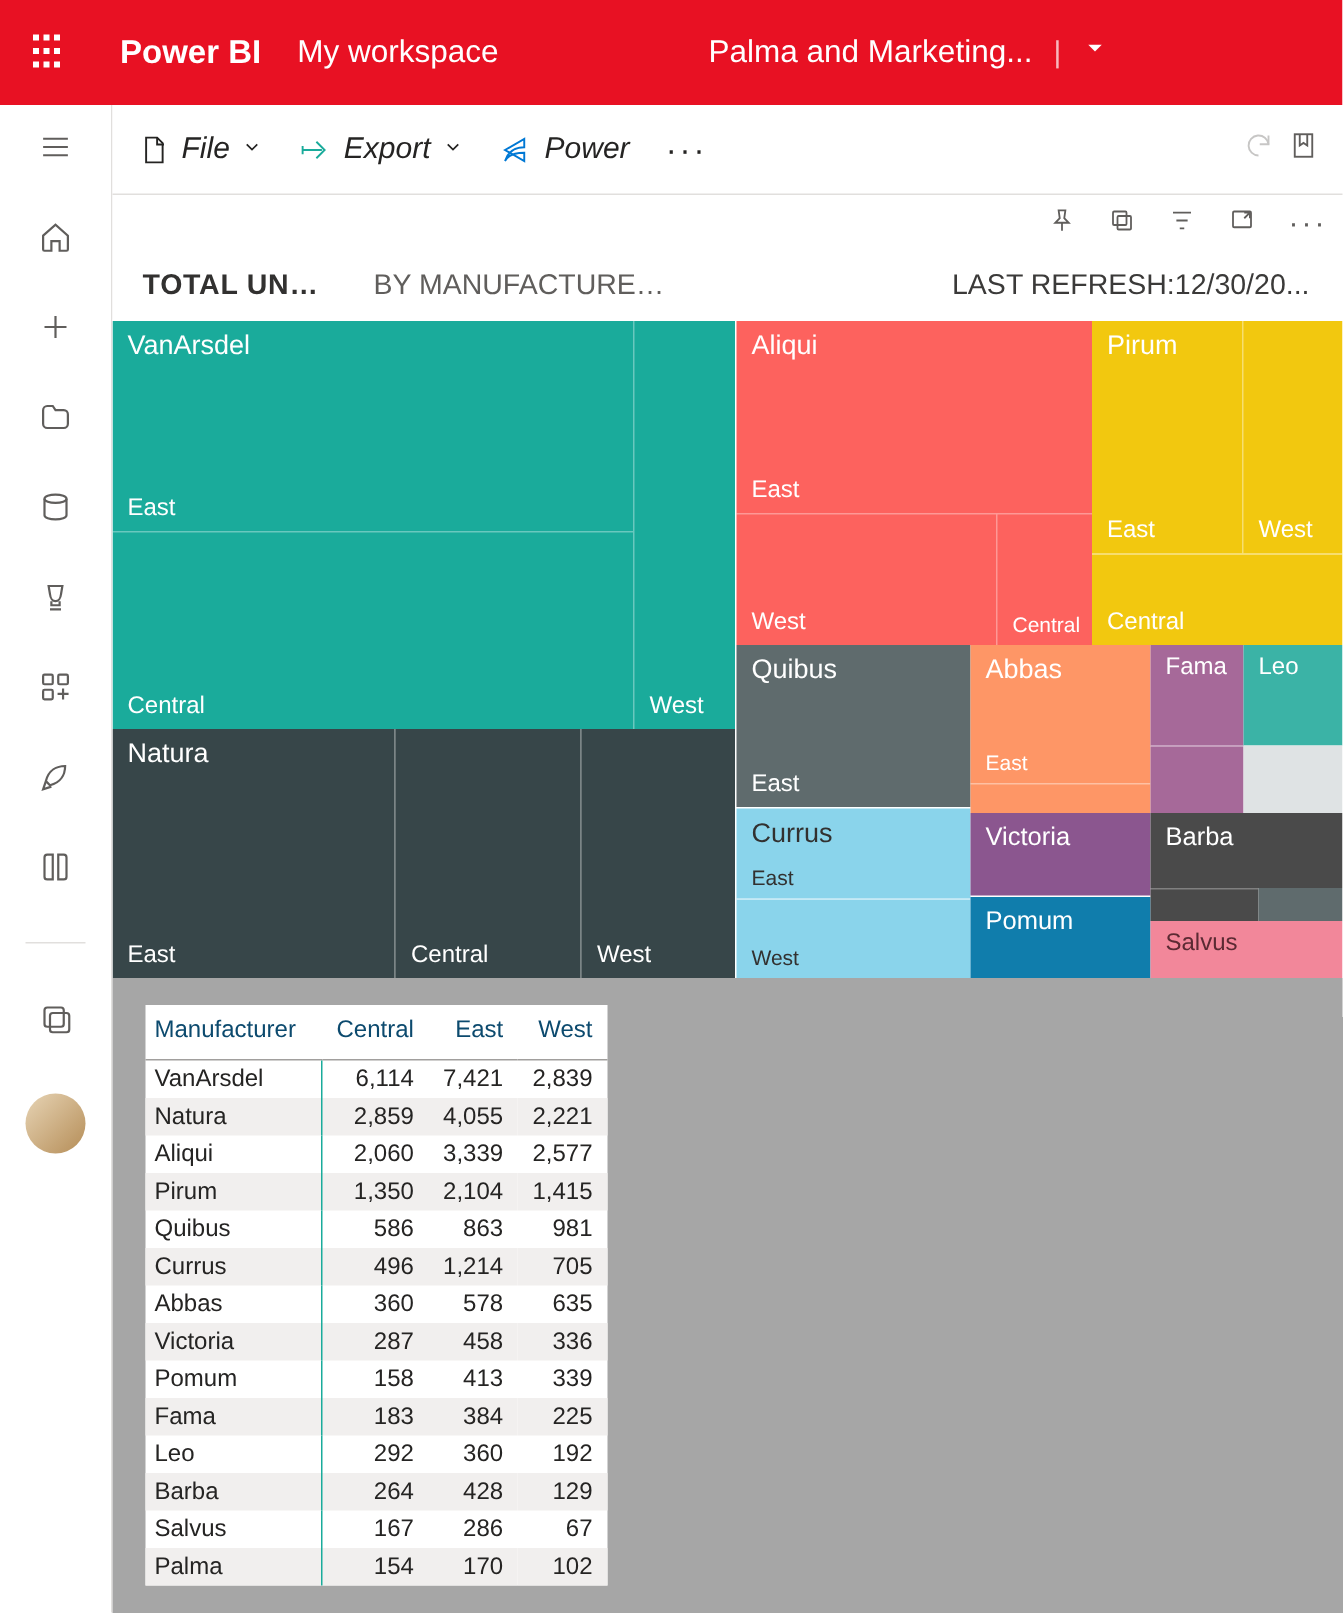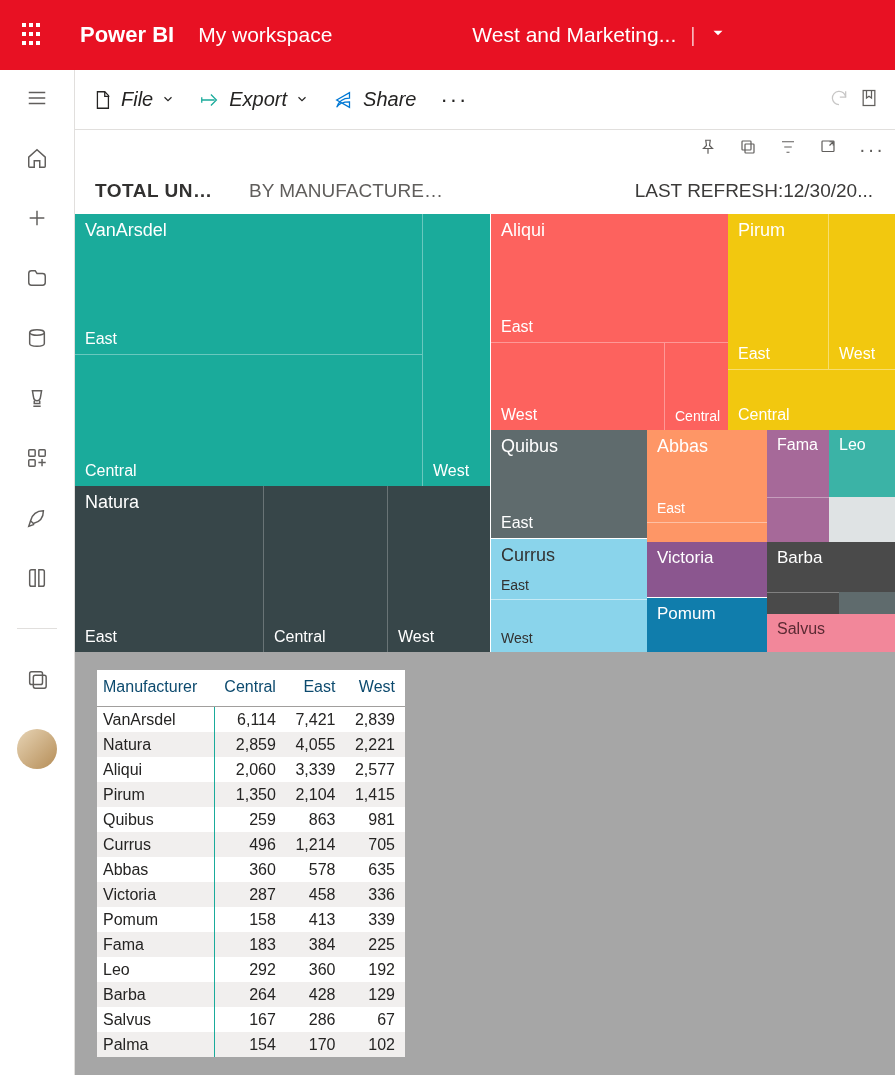--- a/index.html
+++ b/index.html
@@ -76,21 +76,21 @@
       <span></span>
       <span></span>
       <span></span>
       <span></span>
       <span></span>
       <span></span>
   </div>
   <span class="brand">Power BI</span>
   <span class="wk">My workspace</span>
   <span style="display:inline-block; width:140px;"></span>
-  <span class="title-center">West and Marketing...</span>
+  <span class="title-center">Palma and Marketing...</span>
   <span class="divider">|</span>
   <span class="chev">
     <svg viewBox="0 0 24 24">
         <path d="M6 9l6 6 6-6"></path>
       </svg>
   </span>
 </div>
 
 <div class="leftrail">
   <div class="slot">
@@ -170,21 +170,21 @@
       </svg>
     <span>Export</span>
     <span class="chev"><svg viewBox="0 0 24 24">
           <path d="M6 9l6 6 6-6"></path>
         </svg></span>
   </div>
   <div class="btn">
     <svg viewBox="0 0 24 24">
         <path d="M4 12l14-8v6c-8 0-12 4-14 10 2-4 6-6 14-6v6z" fill="none" stroke="#0078d4"></path>
       </svg>
-    <span>Share</span>
+    <span>Power</span>
   </div>
   <span class="more">···</span>
   <div class="right-icons">
     <span style="opacity:.35"><svg viewBox="0 0 24 24">
           <path d="M20 11A8 8 0 1 0 12 20"></path>
           <path d="M20 4v7h-7"></path>
         </svg></span>
     <span><svg viewBox="0 0 24 24">
           <rect x="5" y="3" width="14" height="18"></rect>
           <path d="M9 3v9l3-2 3 2V3"></path>
@@ -343,21 +343,21 @@
               <td class="num">2,577</td>
             </tr>
             <tr>
               <td class="first">Pirum</td>
               <td class="num">1,350</td>
               <td class="num">2,104</td>
               <td class="num">1,415</td>
             </tr>
             <tr>
               <td class="first">Quibus</td>
-              <td class="num">259</td>
+              <td class="num">586</td>
               <td class="num">863</td>
               <td class="num">981</td>
             </tr>
             <tr>
               <td class="first">Currus</td>
               <td class="num">496</td>
               <td class="num">1,214</td>
               <td class="num">705</td>
             </tr>
             <tr>

